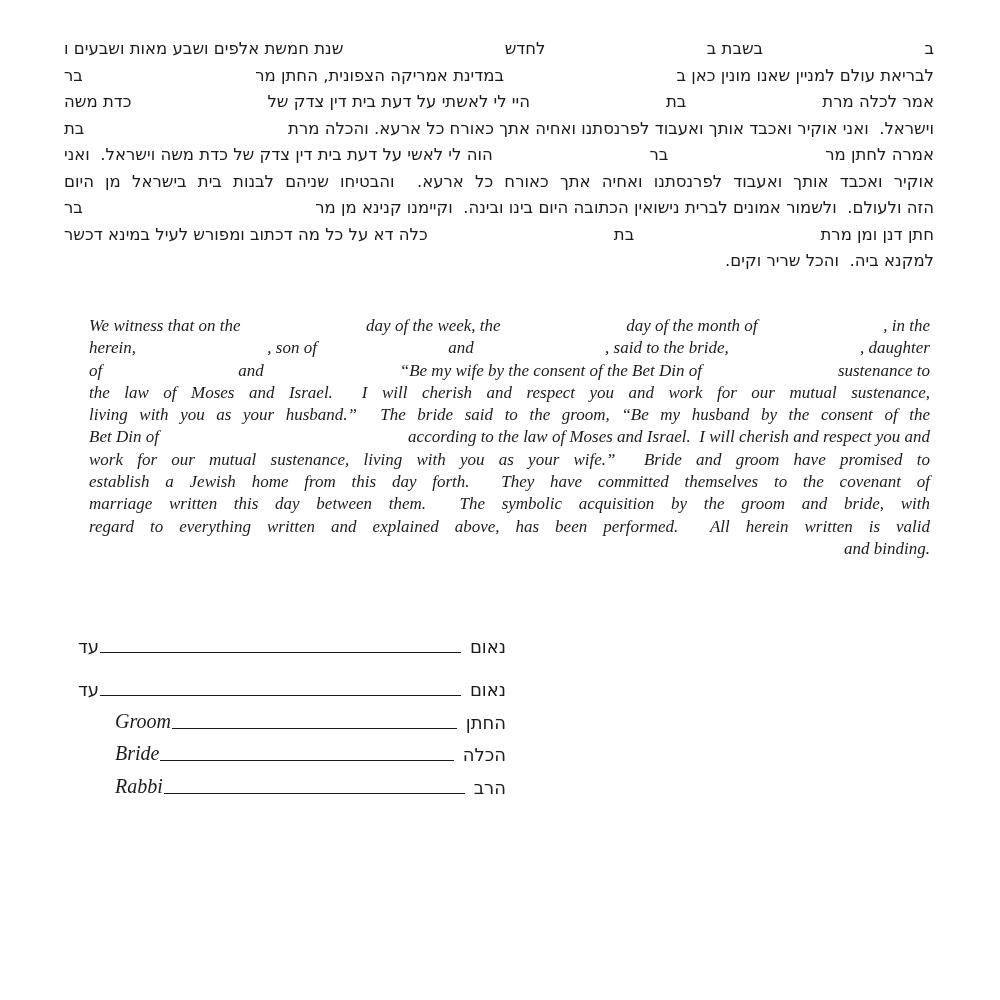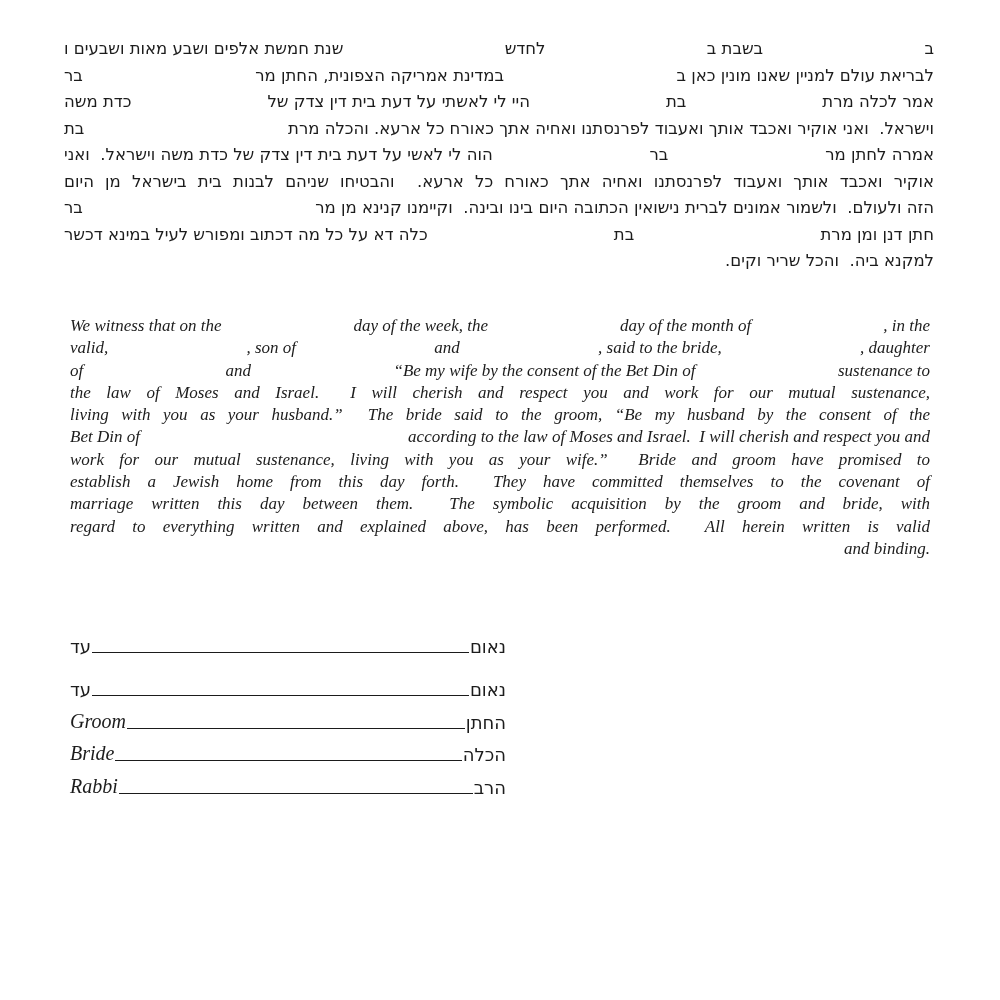--- a/index.html
+++ b/index.html
@@ -56,20 +56,21 @@
     font-style: italic;
     font-size: 17px;
     color: #1c1c1c;
   }
   .e-line {
     display: flex;
     justify-content: space-between;
     align-items: baseline;
     height: 22.3px;
     line-height: 22.3px;
+    margin-left: 19px;
   }
   .e-line > span { white-space: pre; }
   .e-line.full {
     display: block;
     white-space: nowrap;
     text-align: justify;
     text-align-last: justify;
   }
   .e-line.end {
     display: block;
@@ -86,26 +87,28 @@
   .sig-row {
     display: flex;
     align-items: flex-end;
     height: 32.5px;
   }
   .sig-row.witness { height: 43px; }
   .sig-label-he {
     font-family: "DejaVu Sans", sans-serif;
     font-size: 18px;
     white-space: pre;
+    margin-left: 8px;
   }
   .sig-label-en {
     font-family: "Liberation Serif", serif;
     font-style: italic;
     font-size: 20px;
     white-space: pre;
+    margin-left: 45px;
   }
   .sig-line {
     flex: 1;
     border-bottom: 1.6px solid #1b1b1b;
     margin: 0 1px 4px 1px;
     height: 1px;
   }
 </style>
 </head>
 <body>
@@ -170,21 +173,21 @@
 
     <div class="e-line">
       <span>We witness that on the</span>
       <span>day of the week, the</span>
       <span>day of the month of</span>
       <span>, in the</span>
     </div>
 
 
     <div class="e-line">
-      <span>valid,</span>
+      <span>herein,</span>
       <span>, son of</span>
       <span>and</span>
       <span>, said to the bride,</span>
       <span>, daughter</span>
     </div>
 
     <div class="e-line">
       <span>of</span>
       <span>and</span>
       <span>“Be my wife by the consent of the Bet Din of</span>

